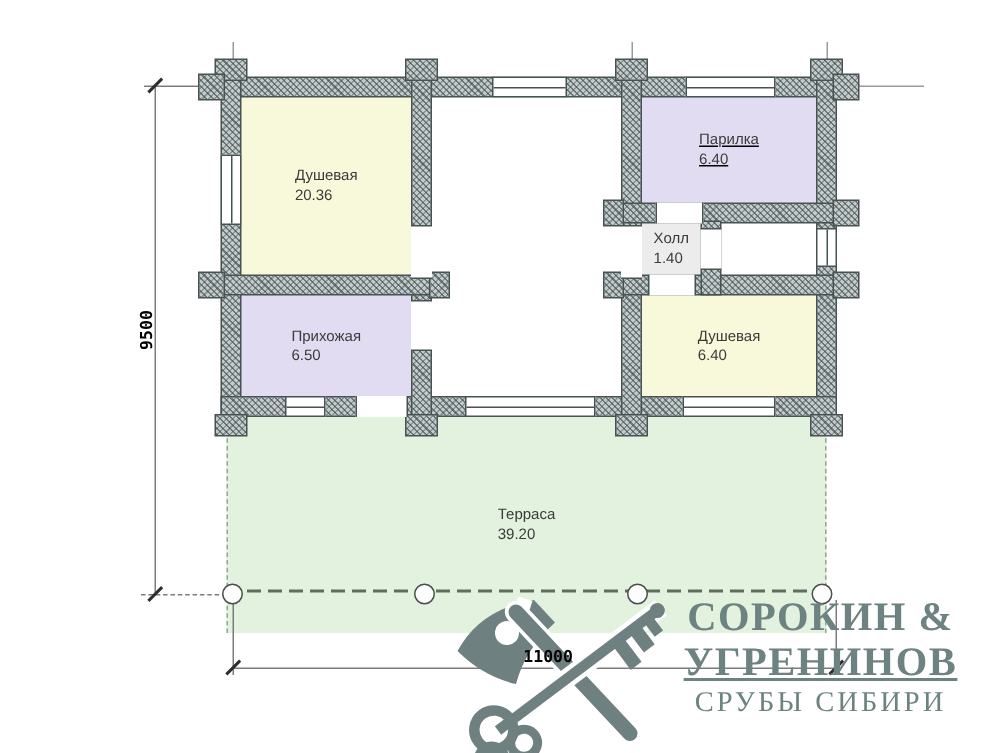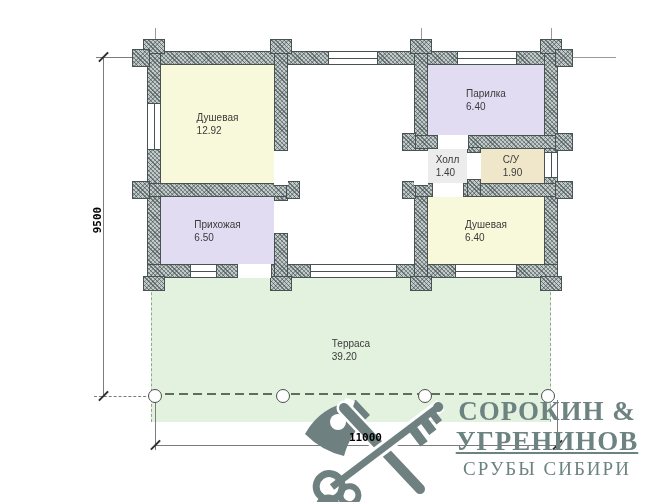--- a/index.html
+++ b/index.html
@@ -34,45 +34,39 @@
   .logo-icon{position:absolute;left:292px;top:393px;z-index:5;}
 </style>
 </head>
 <body>
 
 <div id="canvas">
 
   <div class="room" style="left:160px;top:64px;width:115px;height:120px;background:#f8f8da;">
     <div class="rlabel">
       <span>Душевая</span>
-      <span>12.92</span>
+      <span>20.36</span>
     </div>
   </div>
   <div class="room" style="left:160px;top:196px;width:115px;height:69px;background:#e2dcf2;">
     <div class="rlabel">
       <span>Прихожая</span>
       <span>6.50</span>
     </div>
   </div>
-  <div class="room" style="left:427px;top:64px;width:118px;height:72px;background:#e2dcf2;">
+  <div class="room" style="left:427px;top:64px;width:118px;height:72px;background:#e2dcf2;text-decoration:underline;">
     <div class="rlabel">
       <span>Парилка</span>
       <span>6.40</span>
     </div>
   </div>
   <div class="room" style="left:427px;top:148px;width:41px;height:36px;background:#ececec;">
     <div class="rlabel">
       <span>Холл</span>
       <span>1.40</span>
-    </div>
-  </div>
-  <div class="room" style="left:480px;top:148px;width:65px;height:36px;background:#f0e7ca;">
-    <div class="rlabel">
-      <span>С/У</span>
-      <span>1.90</span>
     </div>
   </div>
   <div class="room" style="left:427px;top:196px;width:118px;height:69px;background:#f8f8da;">
     <div class="rlabel">
       <span>Душевая</span>
       <span>6.40</span>
     </div>
   </div>
   <div class="room" style="left:151px;top:277px;width:400px;height:145px;background:#e3f1df;border-left:1px dashed #8fa88f;border-right:1px dashed #8fa88f;box-sizing:border-box;">
     <div class="rlabel">

